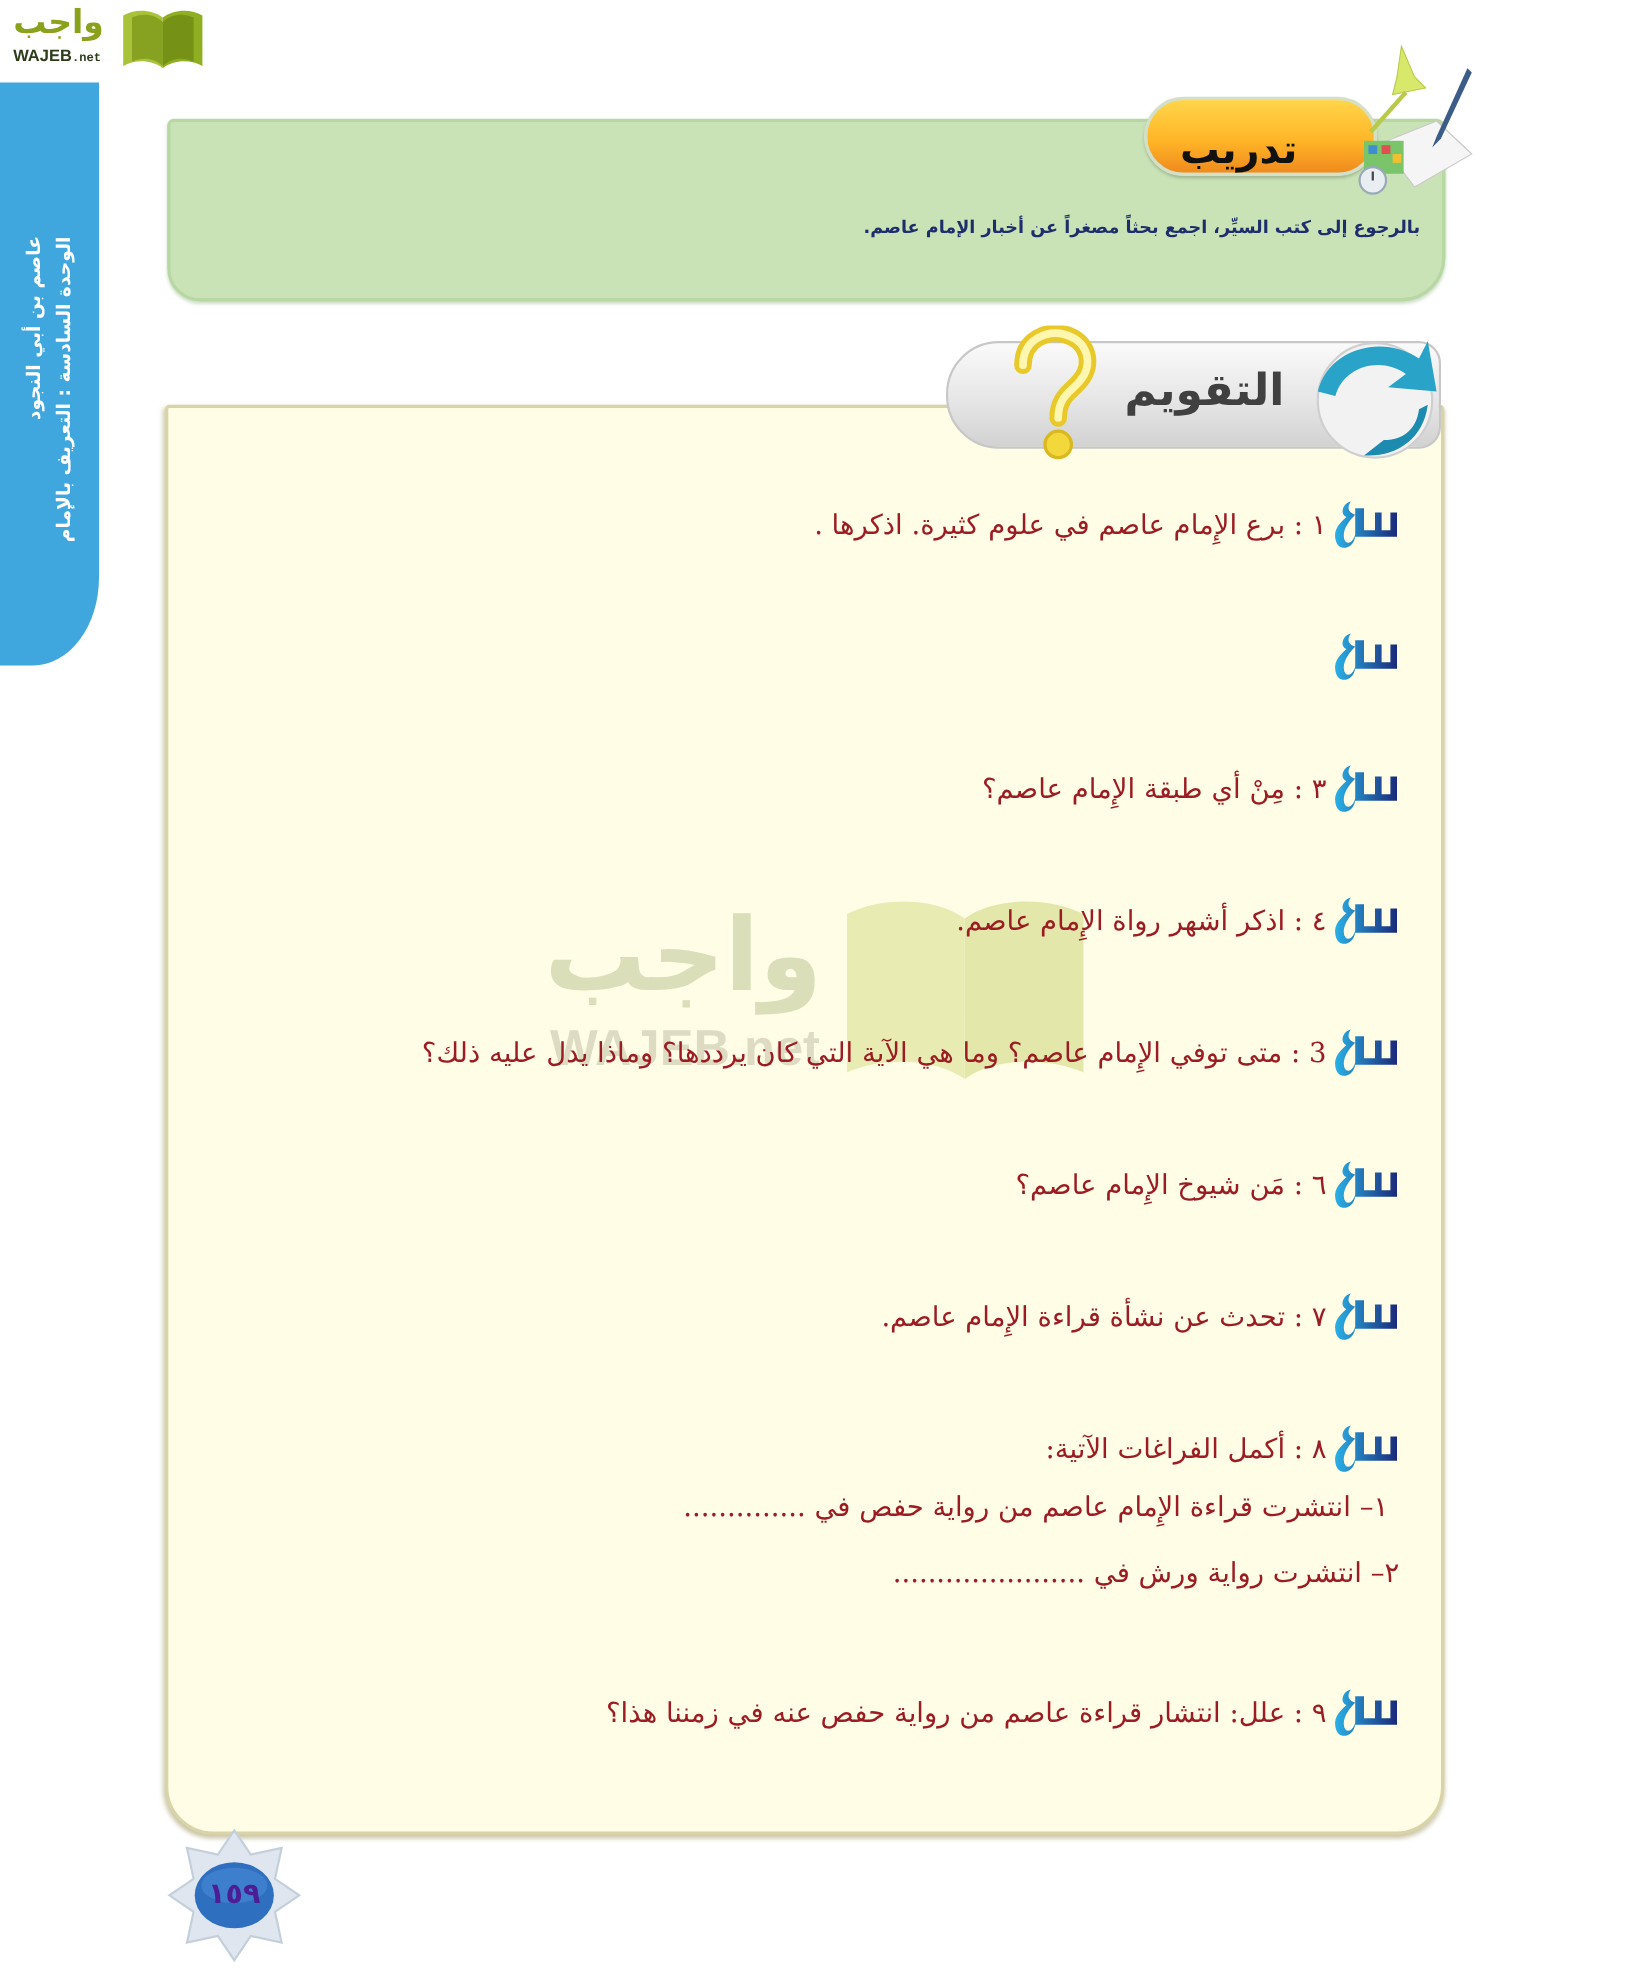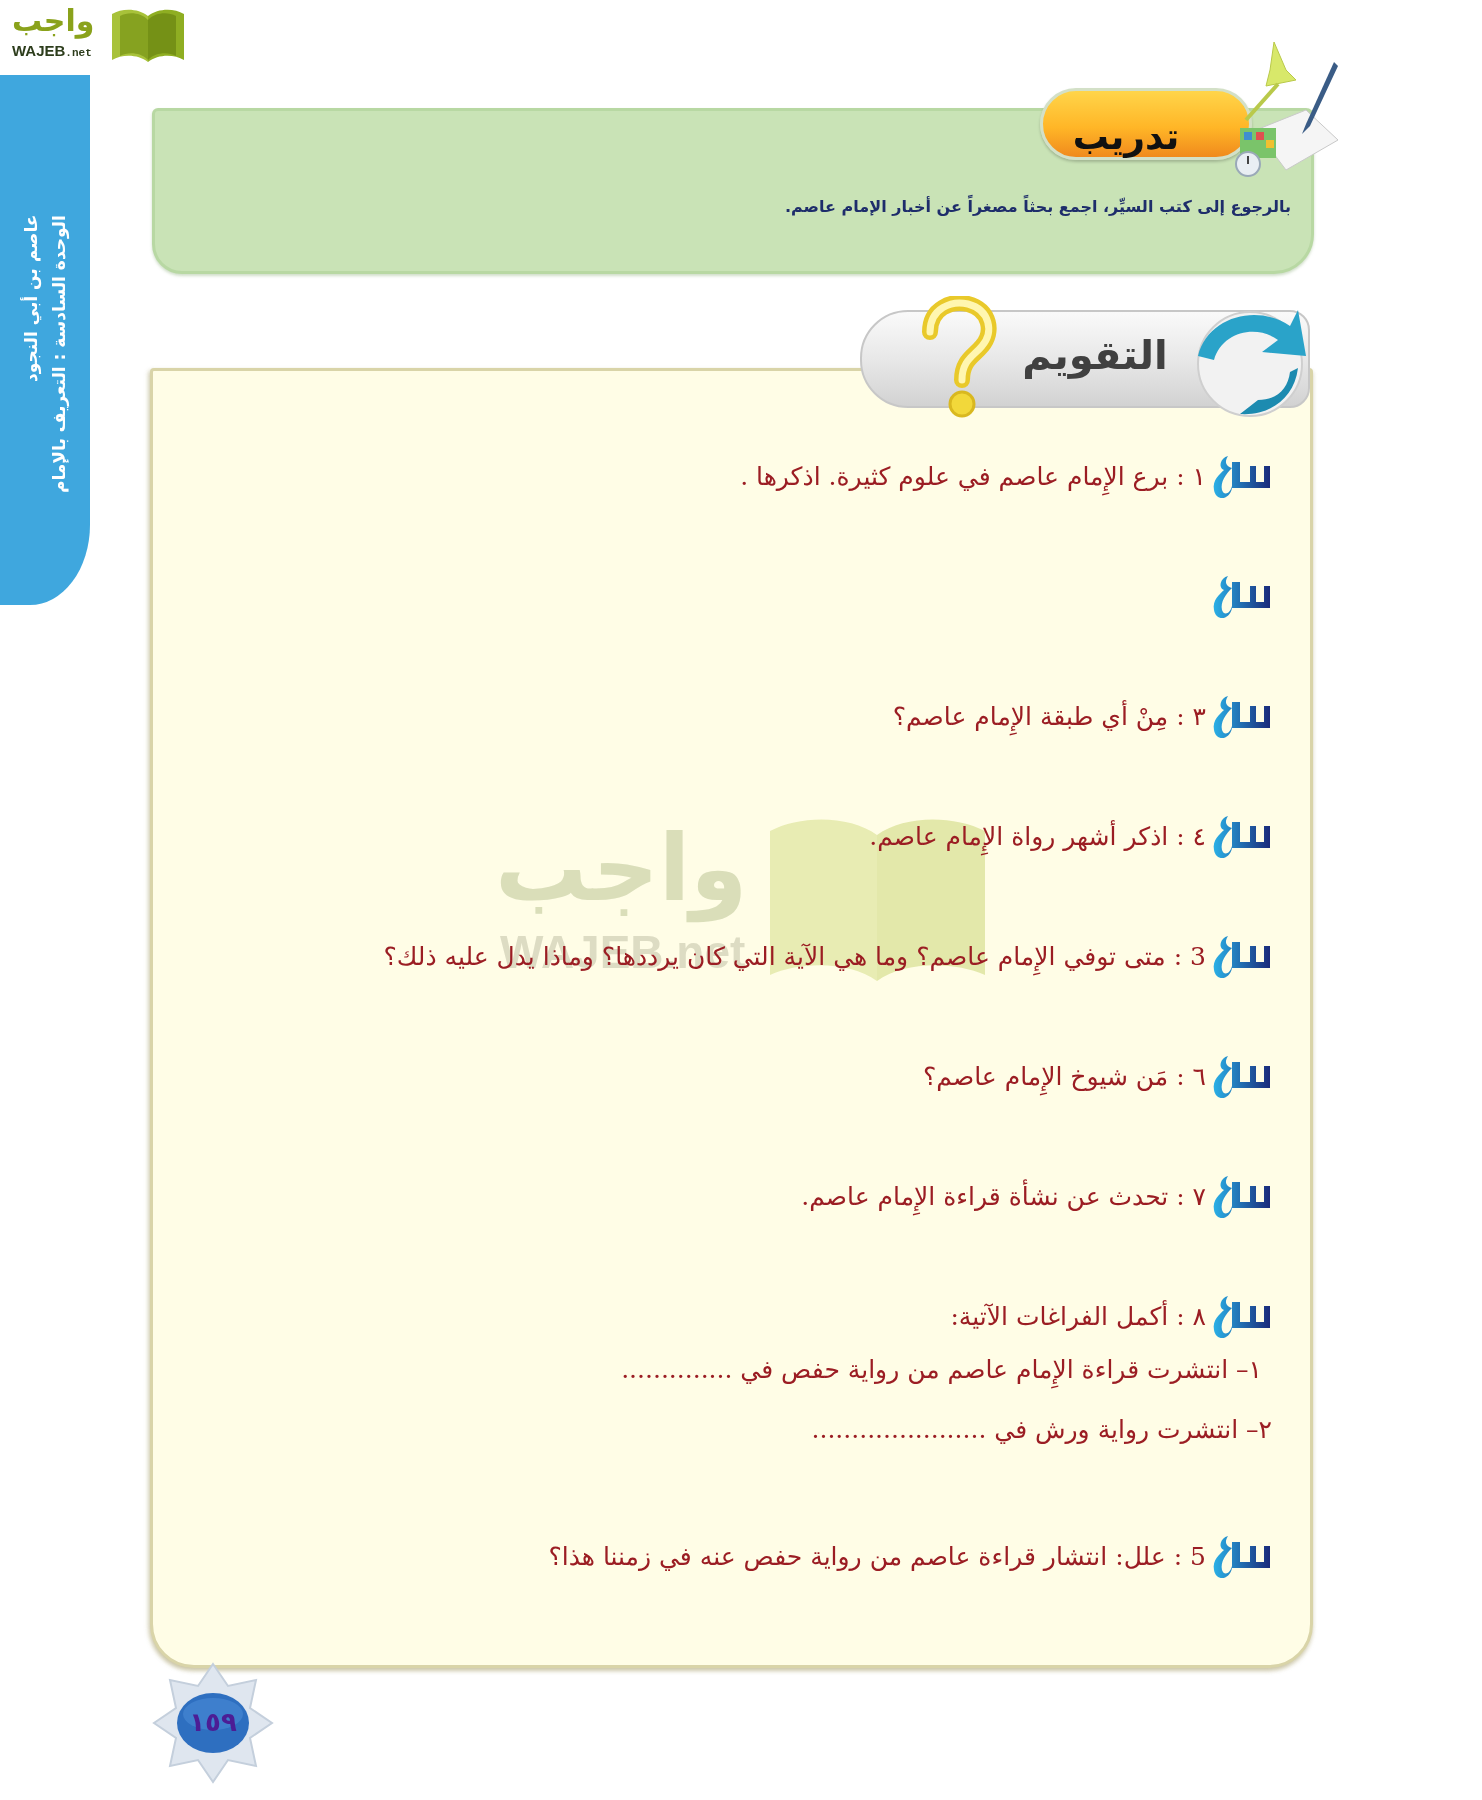--- a/index.html
+++ b/index.html
@@ -165,21 +165,21 @@
         <path d="M30 14 L30 34 L40 34 L40 18 L46 18 L46 34 L54 34 L54 18 L60 18 L60 40 L22 40 C20 52 6 54 4 42 C2 32 10 26 14 22 C8 20 10 10 18 8 C14 14 16 18 22 20 C16 26 10 34 12 42 C14 48 20 46 22 38 L22 14 Z" fill="url(#gq)"></path>
       </svg>
     <span class="q-text">٨ :  أكمل الفراغات الآتية:</span>
   </div>
   <div class="q-sub" style="top:925px; right:18px;">١– انتشرت قراءة الإِمام عاصم من رواية حفص في ..............</div>
   <div class="q-sub" style="top:985px; right:8px;">٢– انتشرت رواية ورش في ......................</div>
   <div class="q" style="top:1098px;">
     <svg class="q-icon" viewBox="0 0 70 56">
         <path d="M30 14 L30 34 L40 34 L40 18 L46 18 L46 34 L54 34 L54 18 L60 18 L60 40 L22 40 C20 52 6 54 4 42 C2 32 10 26 14 22 C8 20 10 10 18 8 C14 14 16 18 22 20 C16 26 10 34 12 42 C14 48 20 46 22 38 L22 14 Z" fill="url(#gq)"></path>
       </svg>
-    <span class="q-text">5 : علل: انتشار قراءة عاصم من رواية حفص عنه في زمننا هذا؟</span>
+    <span class="q-text">٩ : علل: انتشار قراءة عاصم من رواية حفص عنه في زمننا هذا؟</span>
   </div>
 </div>
 
 <svg class="page-num" viewBox="0 0 122 122">
   <polygon points="61,2 76,24 104,18 98,46 120,61 98,76 104,104 76,98 61,120 46,98 18,104 24,76 2,61 24,46 18,18 46,24" fill="#dfe6ef" stroke="#c4cfdc" stroke-width="2"></polygon>
   <ellipse cx="61" cy="61" rx="36" ry="30" fill="#2e6fc0"></ellipse>
   <ellipse cx="61" cy="52" rx="30" ry="16" fill="#4a8ad6" opacity="0.6"></ellipse>
 </svg>
 <div class="page-num-text">١٥٩</div>
 

